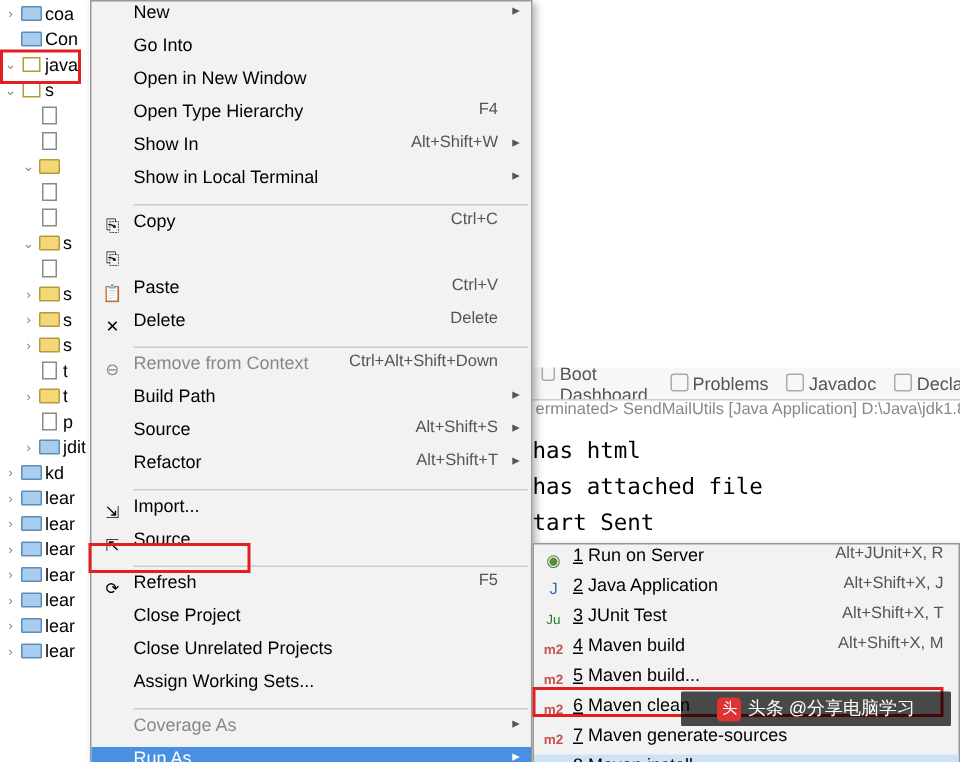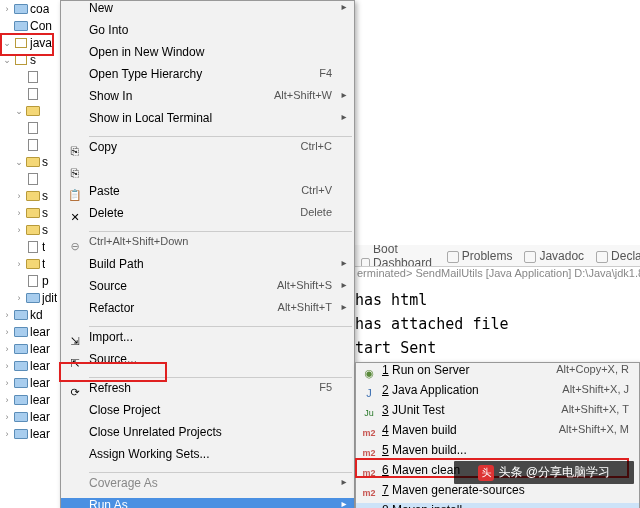--- a/index.html
+++ b/index.html
@@ -29,21 +29,21 @@
 
   .mi { width: 16px; height: 16px; display: flex; align-items: center; justify-content: center; font-size: 11px; }
 
   .sub-menu { position: absolute; left: 355px; top: 362px; width: 285px; background: #f2f2f2; border: 1px solid #999; box-shadow: 2px 2px 5px rgba(0,0,0,0.3); }
   .sub-menu .menu-row { height: 20px; }
   .sub-menu .menu-row .icon-gutter { width: 26px; }
   .sub-menu .underline { text-decoration: underline; }
   .sub-menu .menu-row.hl2 { background: #cde3f8; }
 
   .bg-tabs { position: absolute; left: 355px; top: 245px; right: 0; height: 22px; display: flex; align-items: center; background: #f7f7f7; border-bottom: 1px solid #ccc; overflow: hidden; }
-  .bg-tabs .tab { padding: 0 6px; color: #555; display: flex; align-items: flex-end; gap: 3px; }
+  .bg-tabs .tab { padding: 0 6px; color: #555; display: flex; align-items: flex-start; gap: 3px; }
   .bg-tabs .tab .ti { width: 12px; height: 12px; border: 1px solid #aaa; border-radius: 2px; }
 
   .console-hdr { position: absolute; left: 355px; top: 267px; right: 0; height: 18px; color: #888; font-size: 11px; padding-left: 2px; overflow: hidden; white-space: nowrap; }
   .console-body { position: absolute; left: 355px; top: 288px; right: 0; font-family: Consolas, monospace; font-size: 15px; line-height: 24px; white-space: pre; }
 
   .watermark { position: absolute; right: 6px; bottom: 24px; background: rgba(0,0,0,0.7); color: #fff; padding: 3px 24px; border-radius: 1px; font-size: 12px; }
   .watermark .logo { display: inline-block; width: 16px; height: 16px; background: #d33; border-radius: 3px; color: #fff; text-align: center; line-height: 16px; font-size: 10px; margin-right: 4px; vertical-align: middle; }
 
   .red-box { position: absolute; border: 2px solid #e02020; pointer-events: none; }
   .rb1 { left: 0; top: 33px; width: 54px; height: 23px; }
@@ -331,20 +331,21 @@
       </span>
       <span class="label">Delete</span>
       <span class="accel">Delete</span>
       <span class="arrow"></span>
     </div>
     <div class="sep"></div>
     <div class="menu-row disabled">
       <span class="icon-gutter">
         <span class="mi">⊖</span>
       </span>
+      <span class="label">Remove from Context</span>
       <span class="accel">Ctrl+Alt+Shift+Down</span>
       <span class="arrow"></span>
     </div>
     <div class="menu-row">
       <span class="icon-gutter"></span>
       <span class="label">Build Path</span>
       <span class="accel"></span>
       <span class="arrow">▸</span>
     </div>
     <div class="menu-row">
@@ -417,21 +418,21 @@
       <span class="arrow">▸</span>
     </div>
   </div>
 
 <div class="sub-menu" id="submenu">
     <div class="menu-row">
       <span class="icon-gutter">
         <span class="mi srv">◉</span>
       </span>
       <span class="label"><span class="underline">1</span><span> Run on Server</span></span>
-      <span class="accel">Alt+Copy+X, R</span>
+      <span class="accel">Alt+JUnit+X, R</span>
     </div>
     <div class="menu-row">
       <span class="icon-gutter">
         <span class="mi" style="color: rgb(58, 109, 176);">J</span>
       </span>
       <span class="label"><span class="underline">2</span><span> Java Application</span></span>
       <span class="accel">Alt+Shift+X, J</span>
     </div>
     <div class="menu-row">
       <span class="icon-gutter">

